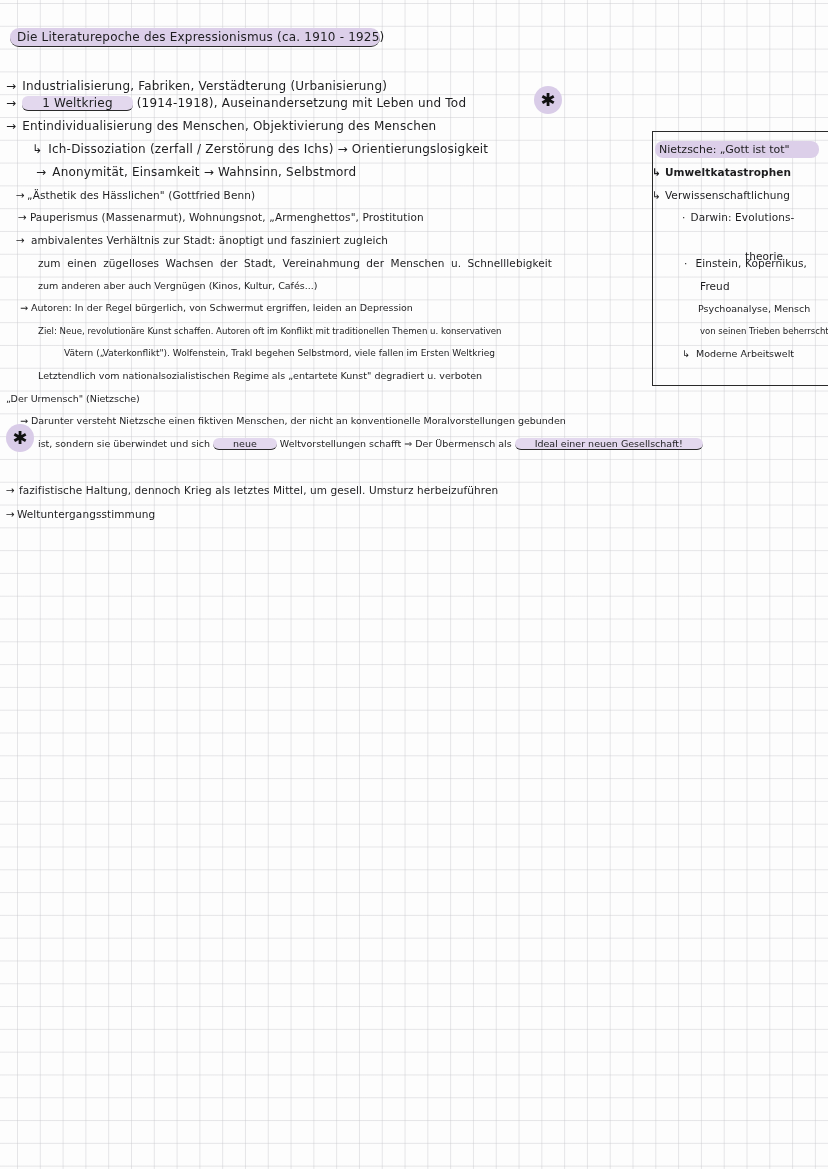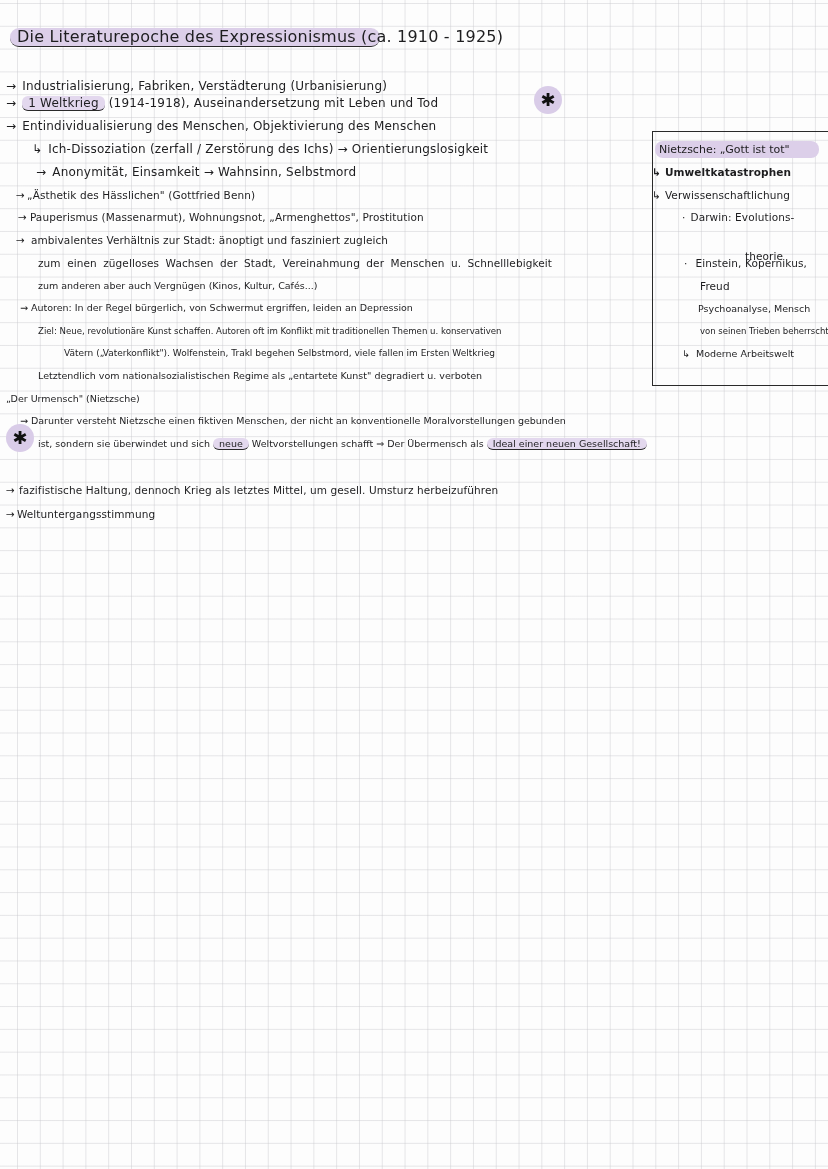--- a/index.html
+++ b/index.html
@@ -17,24 +17,24 @@
   .line {
     position:absolute; white-space:nowrap;
     font-size:12px; letter-spacing:0.2px; line-height:16px;
   }
   .sm { font-size:10.5px; letter-spacing:0.1px; }
   .xs { font-size:9.5px; letter-spacing:0; }
   .title {
     position:absolute; left:10px; top:28px; width:363px; height:18px;
     background:#dccfe9; border-radius:9px;
     border-bottom:1.5px solid #2a2a2a;
-    font-size:16px; line-height:18px; padding-left:7px; white-space:nowrap;
+    font-size:12px; line-height:18px; padding-left:7px; white-space:nowrap;
     letter-spacing:0.2px;
   }
-  .ul-hl { border-bottom:1.3px solid #2a2a2a; background:#e3d8ee; border-radius:6px; padding:0 6px; }
+  .ul-hl { border-bottom:1.3px solid #2a2a2a; background:#e3d8ee; border-radius:6px; padding:0 20px; }
   .arrow { display:inline-block; margin-right:6px; }
   .star {
     position:absolute; width:28px; height:28px; border-radius:50%;
     background:#d9cce8; display:flex; align-items:center; justify-content:center;
     font-size:18px; color:#111; line-height:1;
   }
   .side-box {
     position:absolute; left:652px; top:131px; width:190px; height:253px;
     border-left:1.6px solid #2a2a2a; border-top:1.6px solid #2a2a2a; border-bottom:1.6px solid #2a2a2a;
   }

